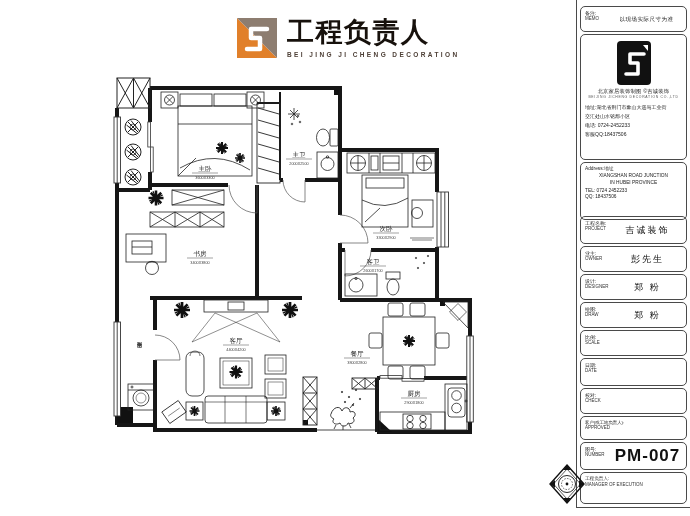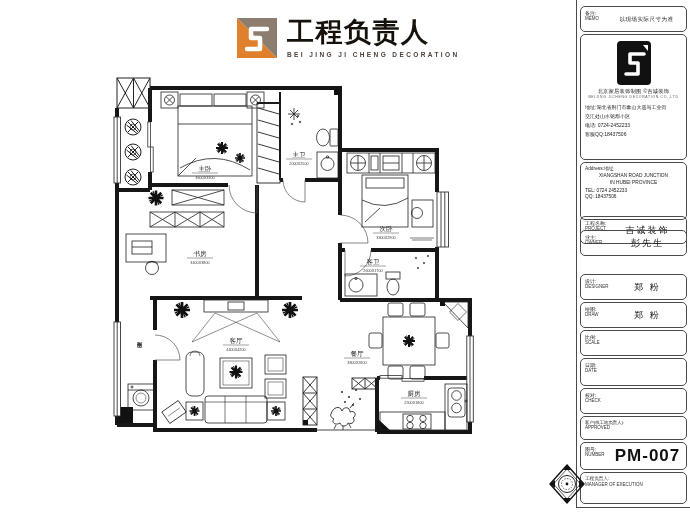--- a/index.html
+++ b/index.html
@@ -338,21 +338,21 @@
       <div class="c">XIANGSHAN ROAD JUNCTION</div>
       <div class="c">IN HUBEI PROVINCE</div>
       <div class="r">TEL: 0724 2452233</div>
       <div>QQ: 18437506</div>
     </div>
 
     <div class="tbx" style="top:216px;height:26px;">
       <div class="lb"><span>工程名称:</span><span class="en">PROJECT</span></div>
       <div class="val">吉诚装饰</div>
     </div>
-    <div class="tbx" style="top:230px;height:24px;">
+    <div class="tbx" style="top:246px;height:24px;">
       <div class="lb"><span>业主:</span><span class="en">OWNER</span></div>
       <div class="val">彭先生</div>
     </div>
     <div class="tbx" style="top:274px;height:24px;">
       <div class="lb"><span>设计:</span><span class="en">DESIGNER</span></div>
       <div class="val">郑 粉</div>
     </div>
     <div class="tbx" style="top:302px;height:24px;">
       <div class="lb"><span>绘图:</span><span class="en">DRAW</span></div>
       <div class="val">郑 粉</div>

